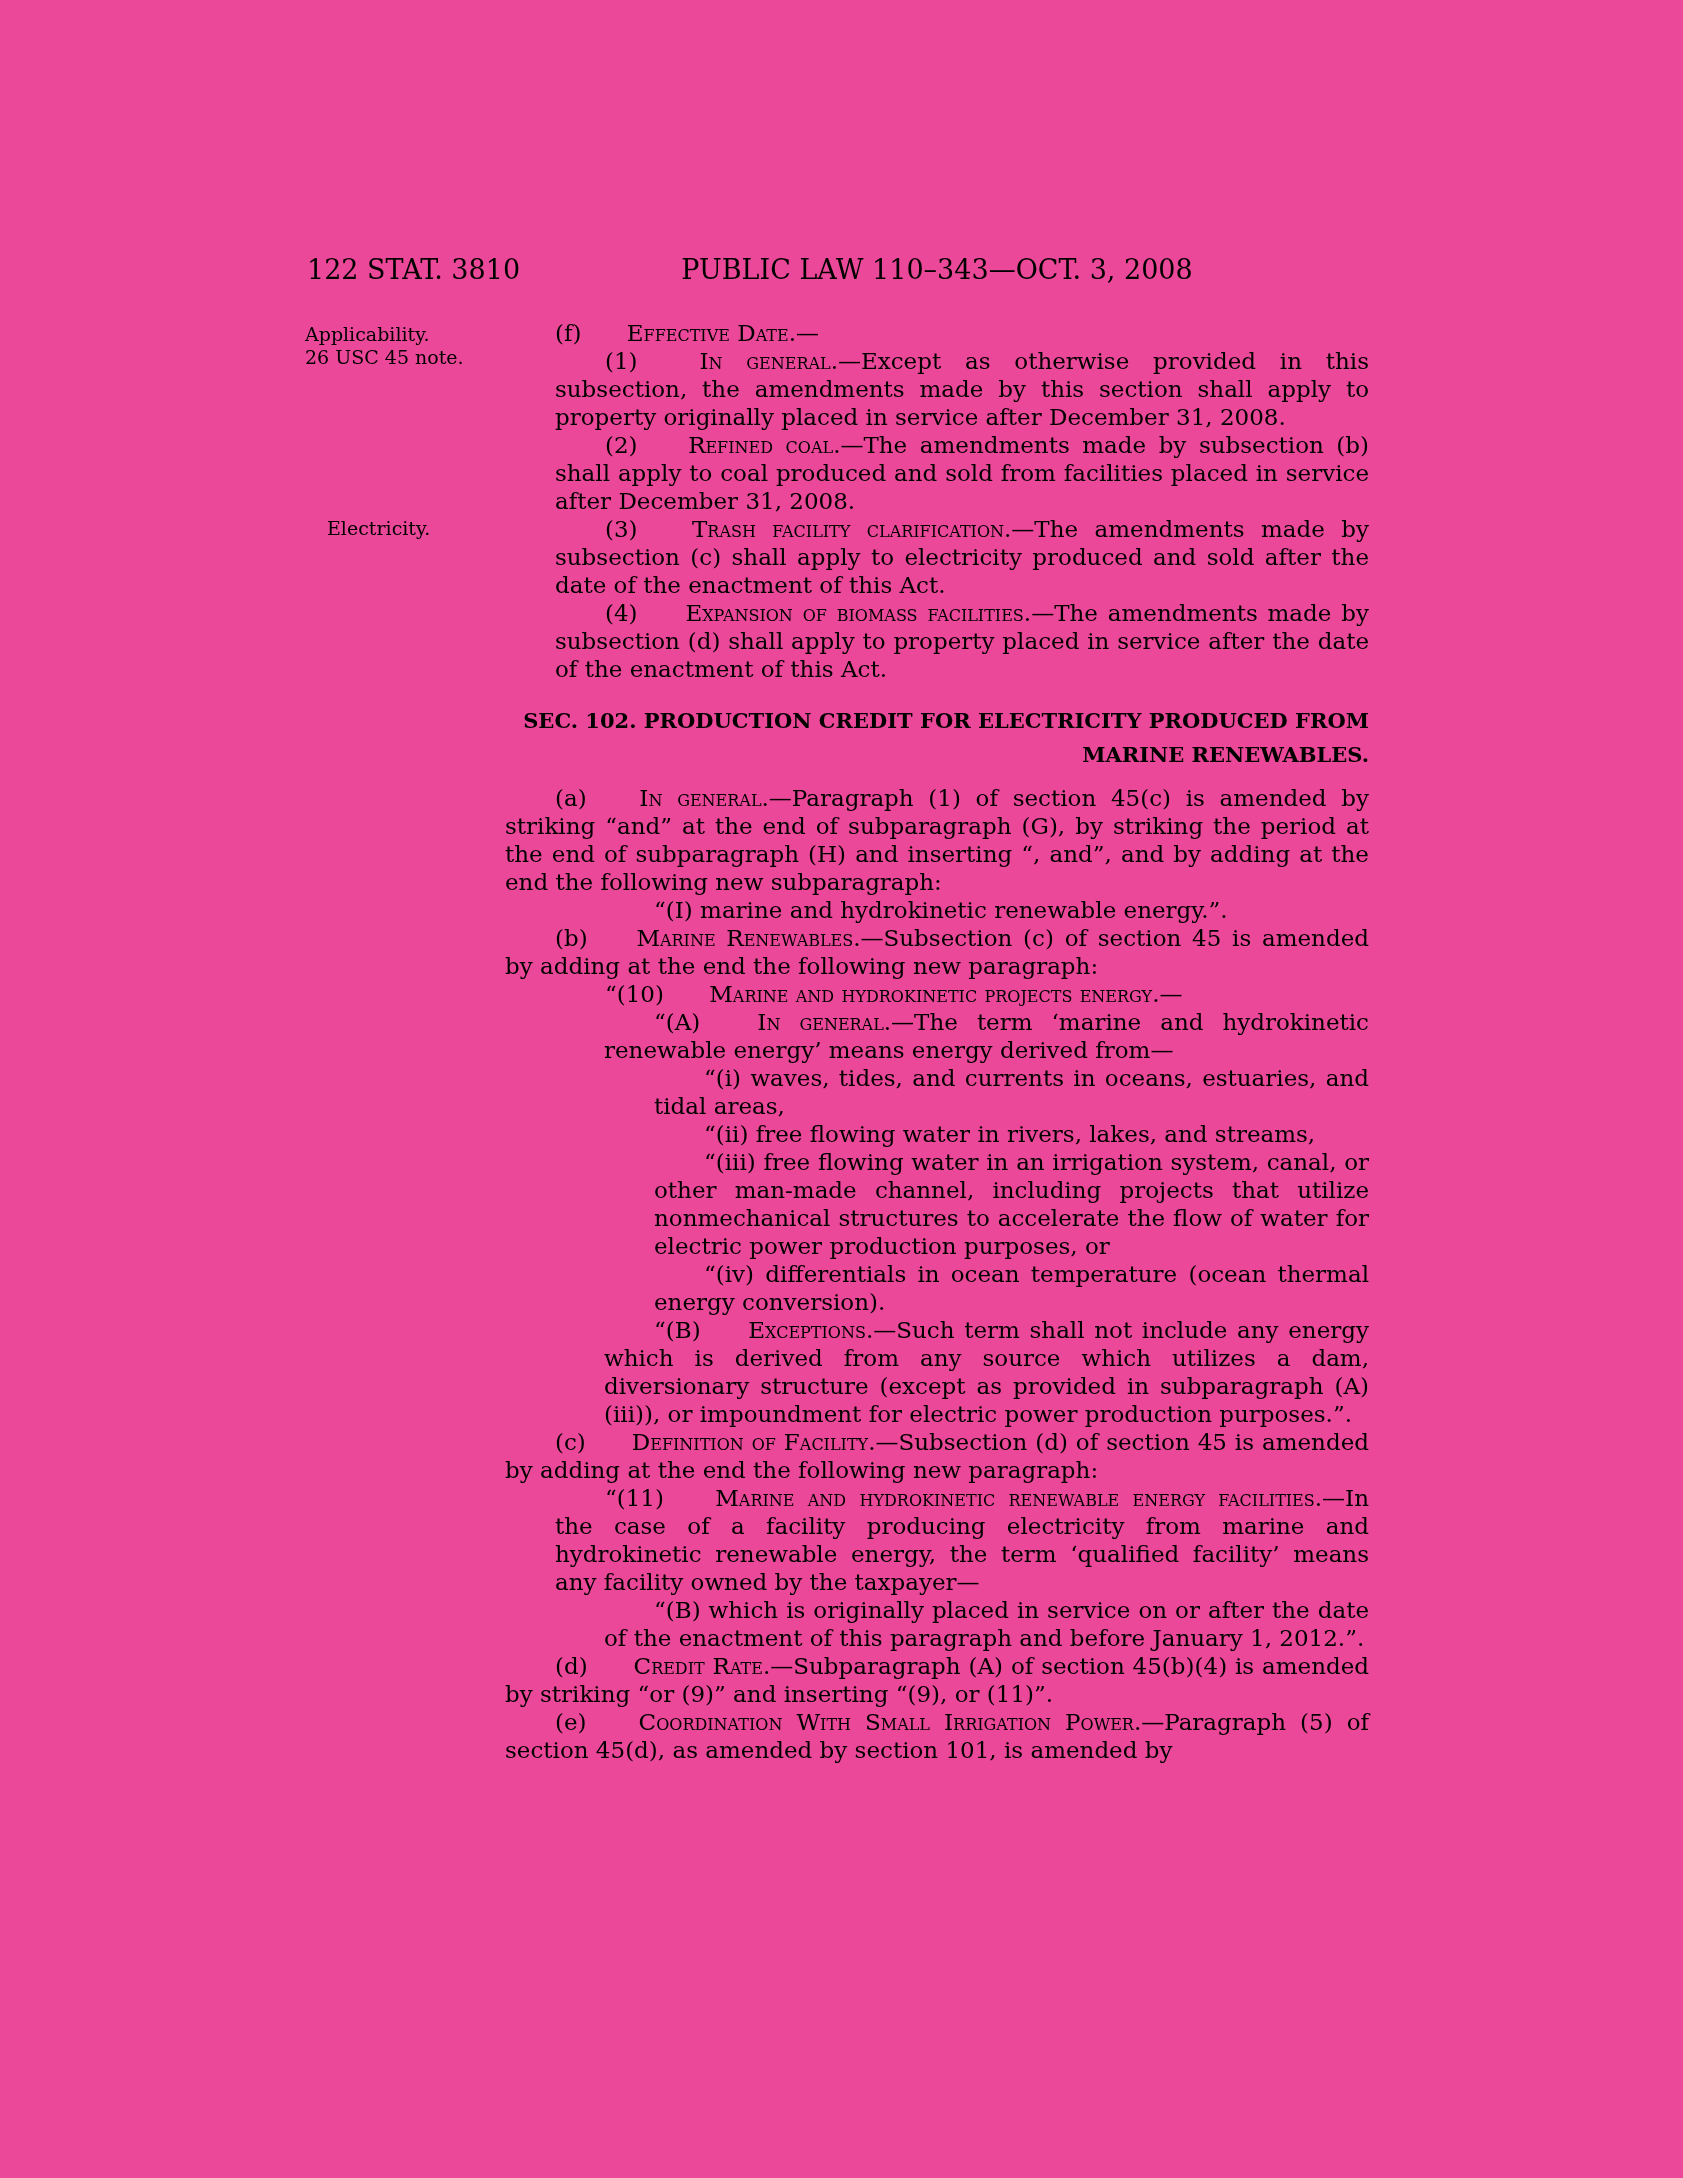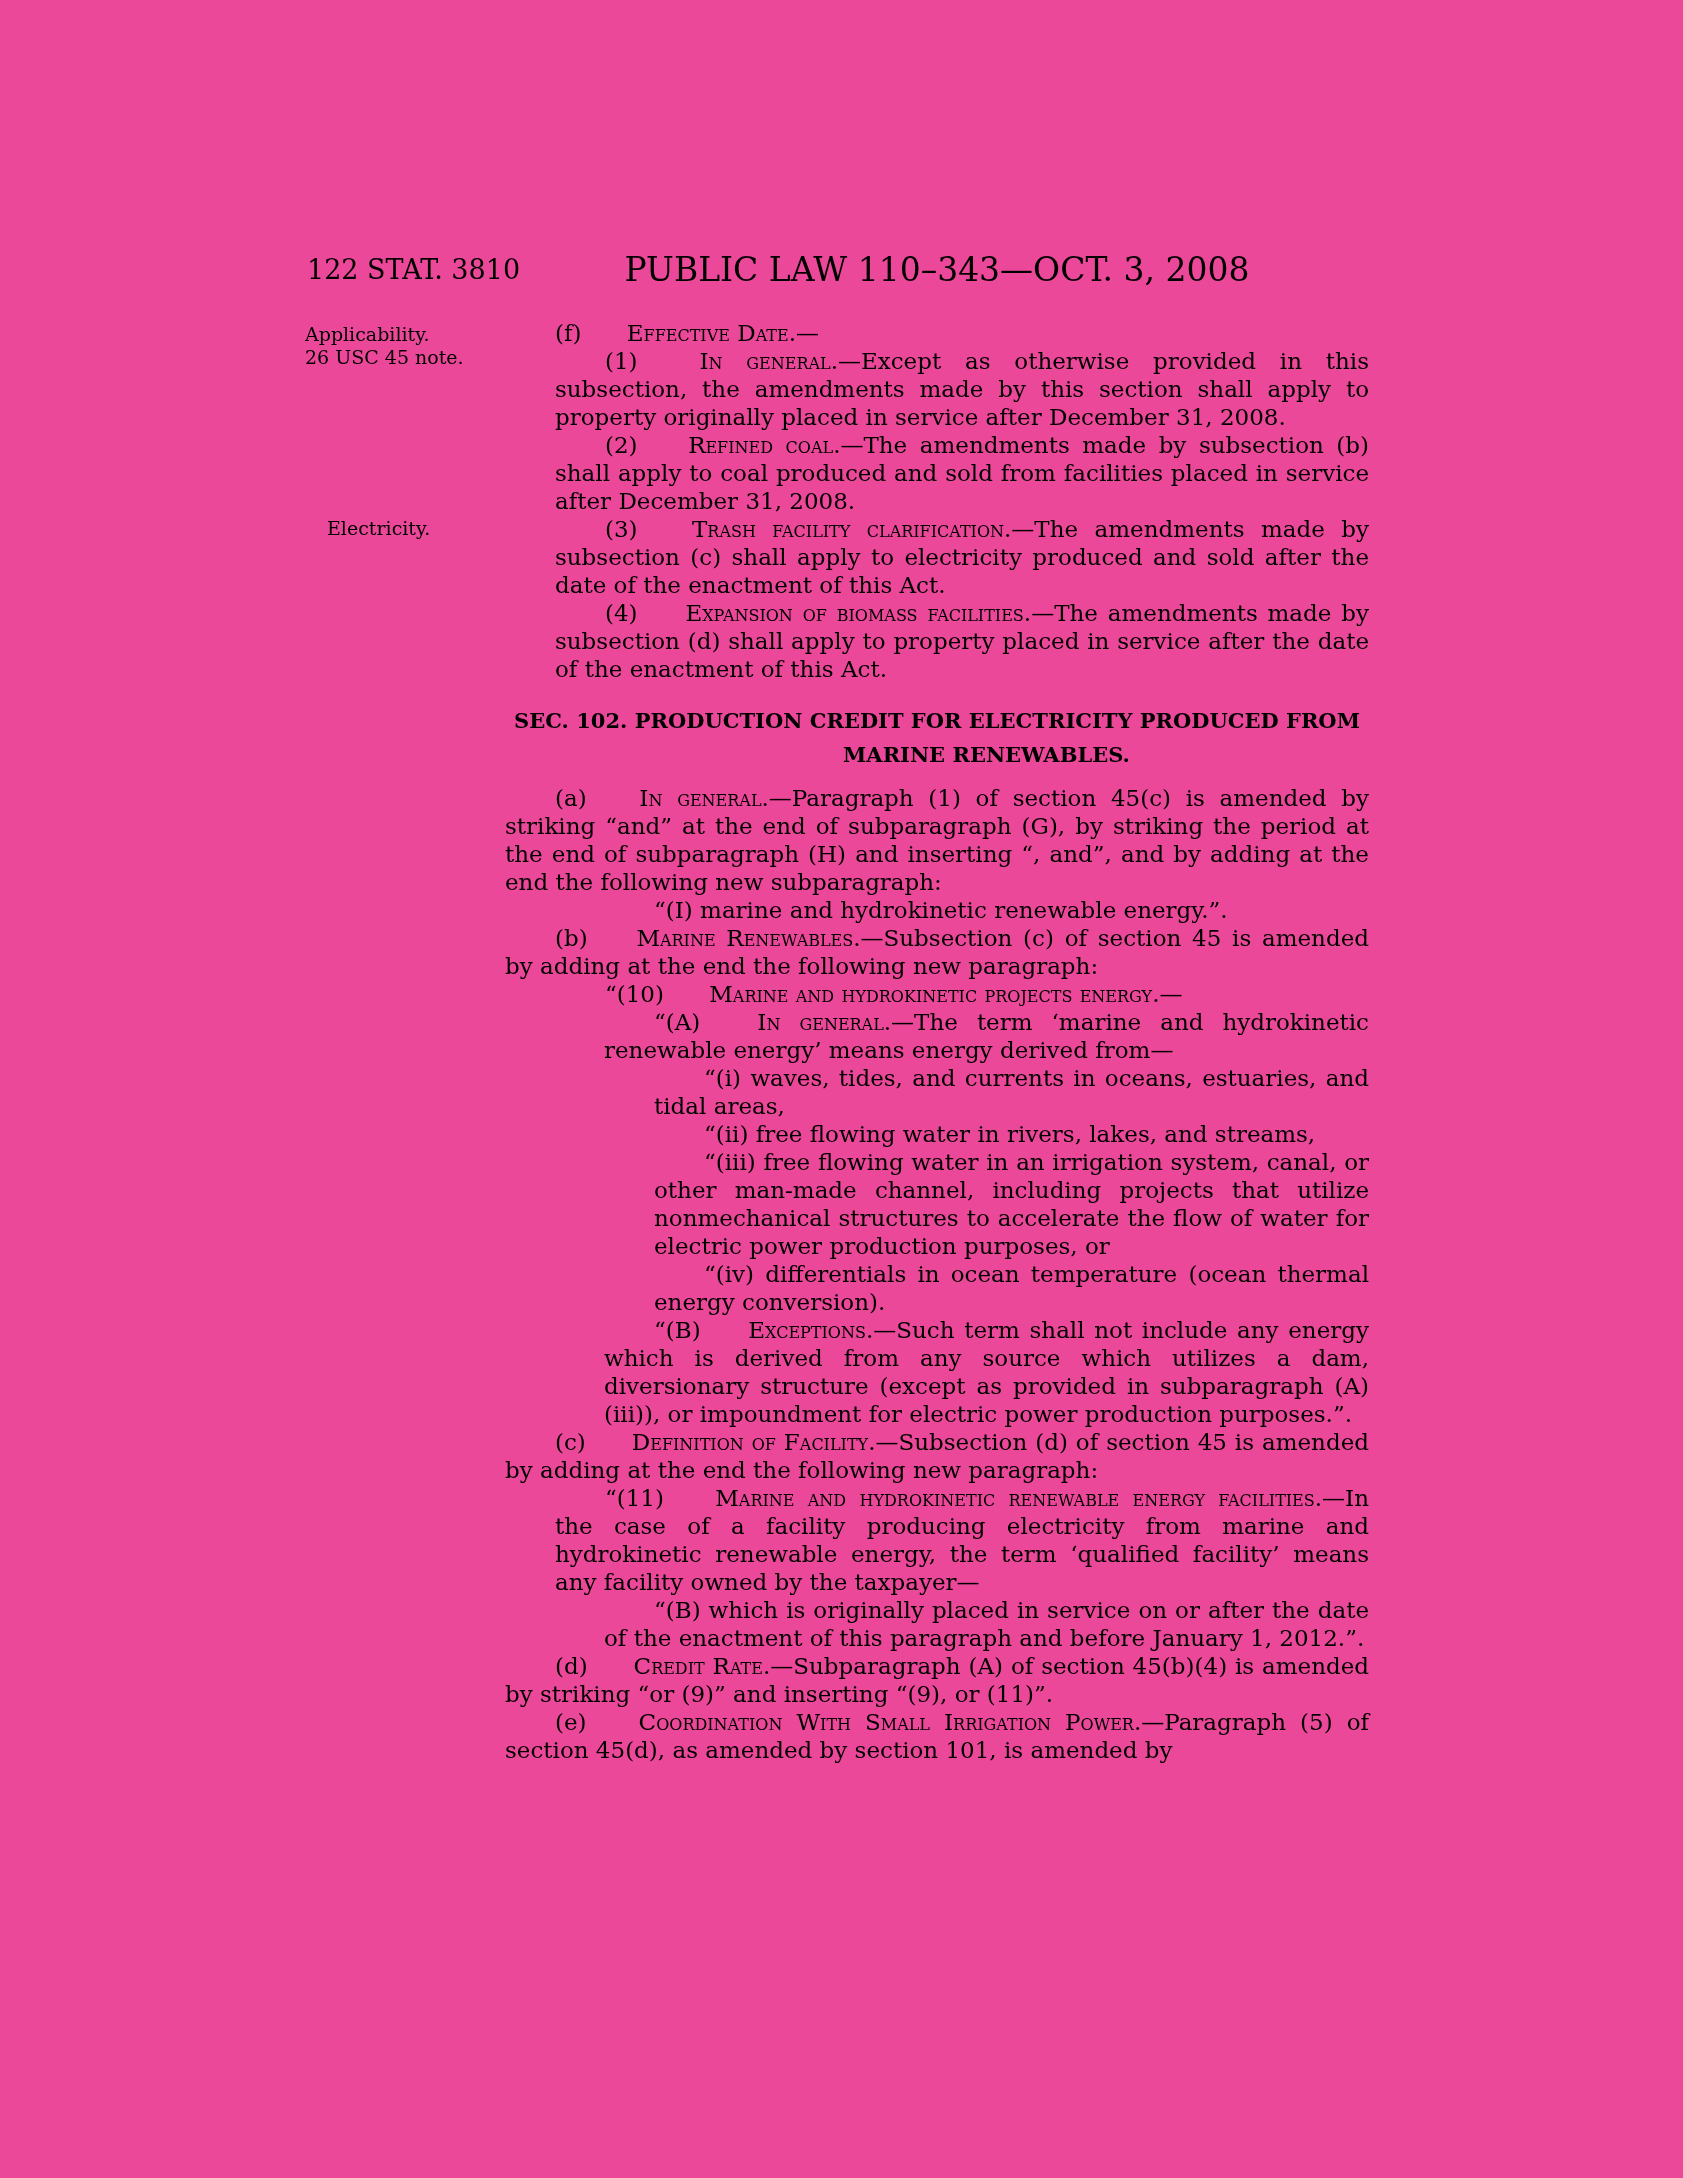--- a/index.html
+++ b/index.html
@@ -24,21 +24,21 @@
     font-size: 27px;
     line-height: 30px;
     white-space: nowrap;
   }
   .law-line {
     position: absolute;
     left: 505px;
     top: 255px;
     width: 864px;
     text-align: center;
-    font-size: 33px;
+    font-size: 27px;
     line-height: 30px;
     white-space: nowrap;
   }
   
   .margin-note {
     position: absolute;
     left: 305px;
     width: 178px;
     font-size: 19px;
     line-height: 23px;
@@ -51,21 +51,21 @@
     top: 319px;
     width: 864px;
     font-size: 23px;
     line-height: 28px;
   }
   .para {
     margin: 0;
     text-align: justify;
   }
   .para.heading {
-    text-align: center;
+    text-align: right;
     font-weight: bold;
     font-size: 21px;
     line-height: 34px;
     margin: 21px 0 12px 0;
   }
   .sc {
     font-variant: small-caps;
     margin-left: 38px;
   }
 </style>

